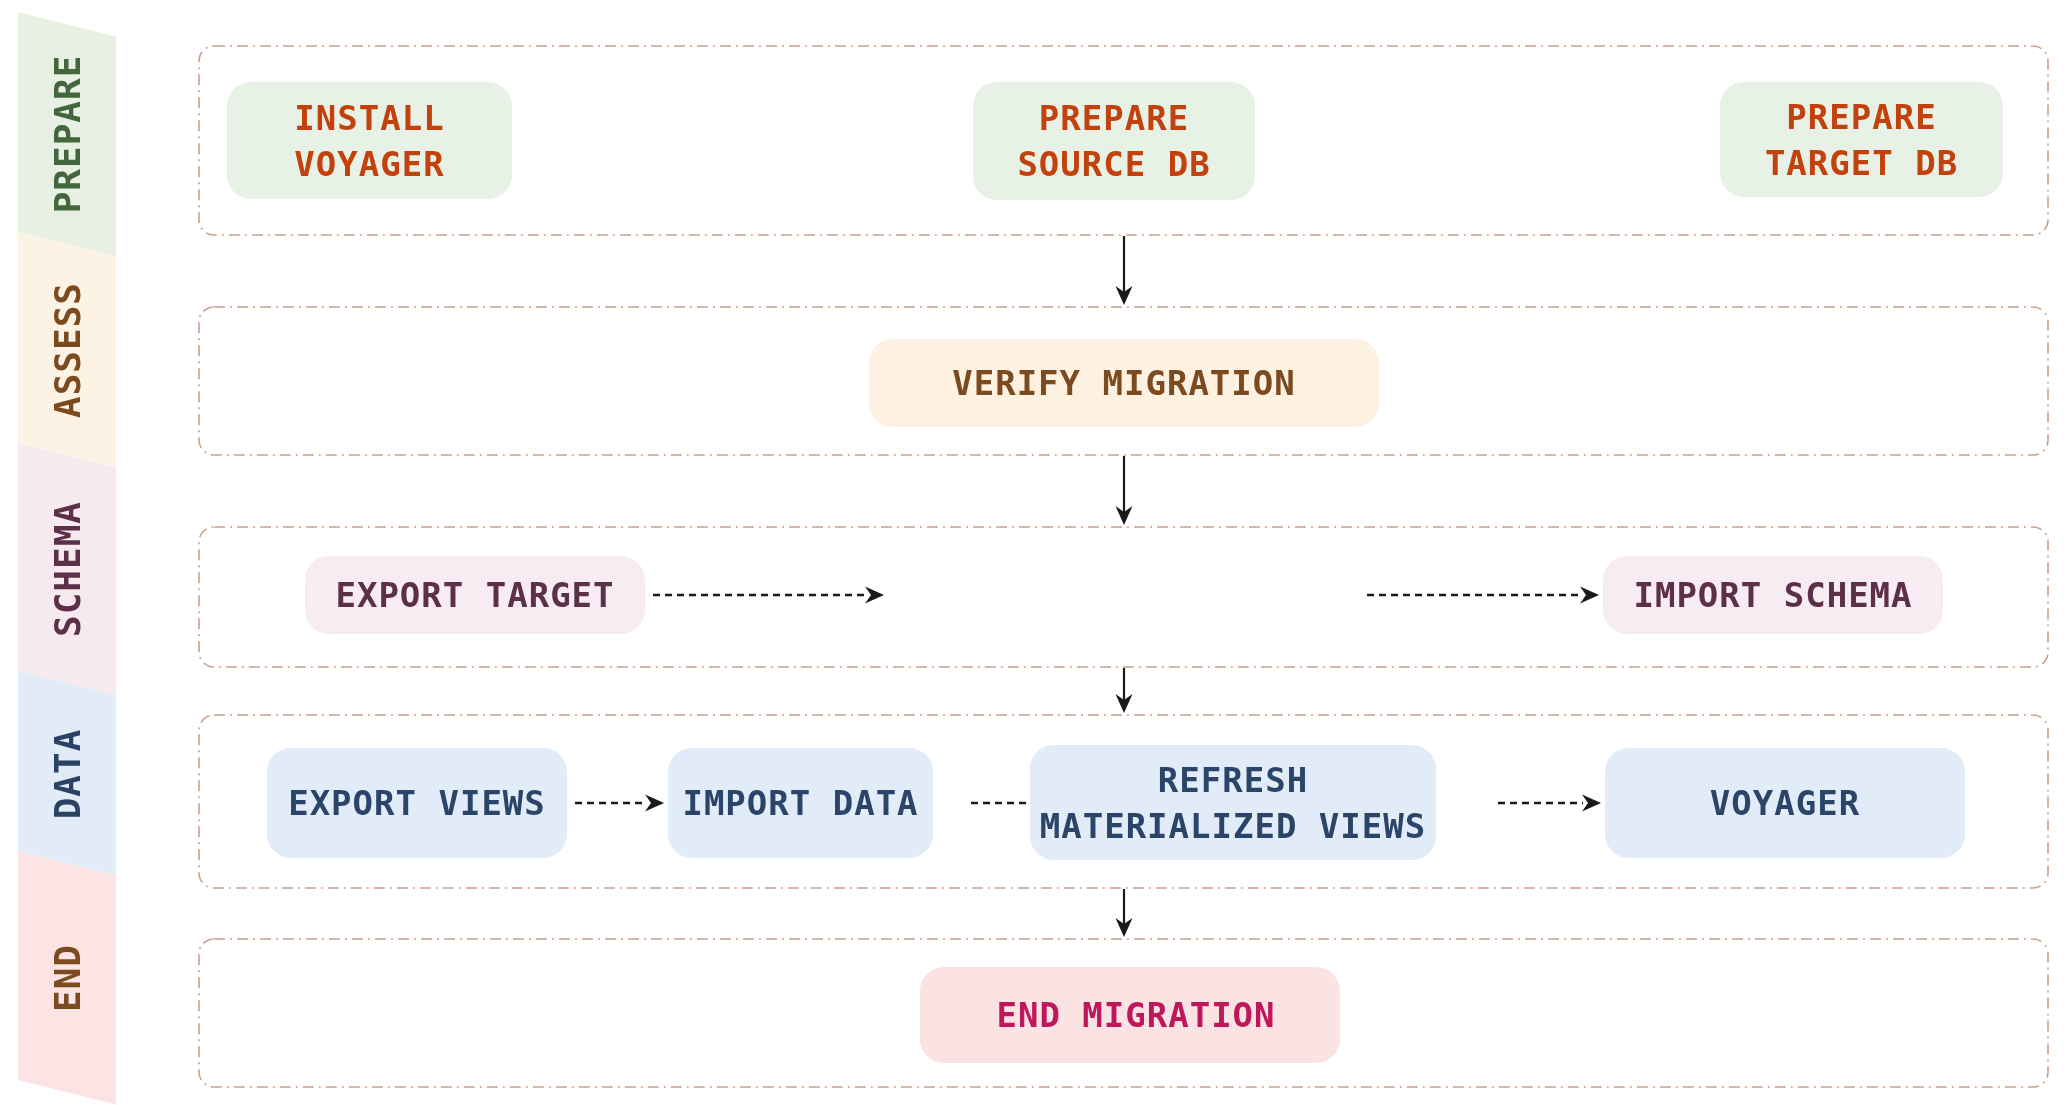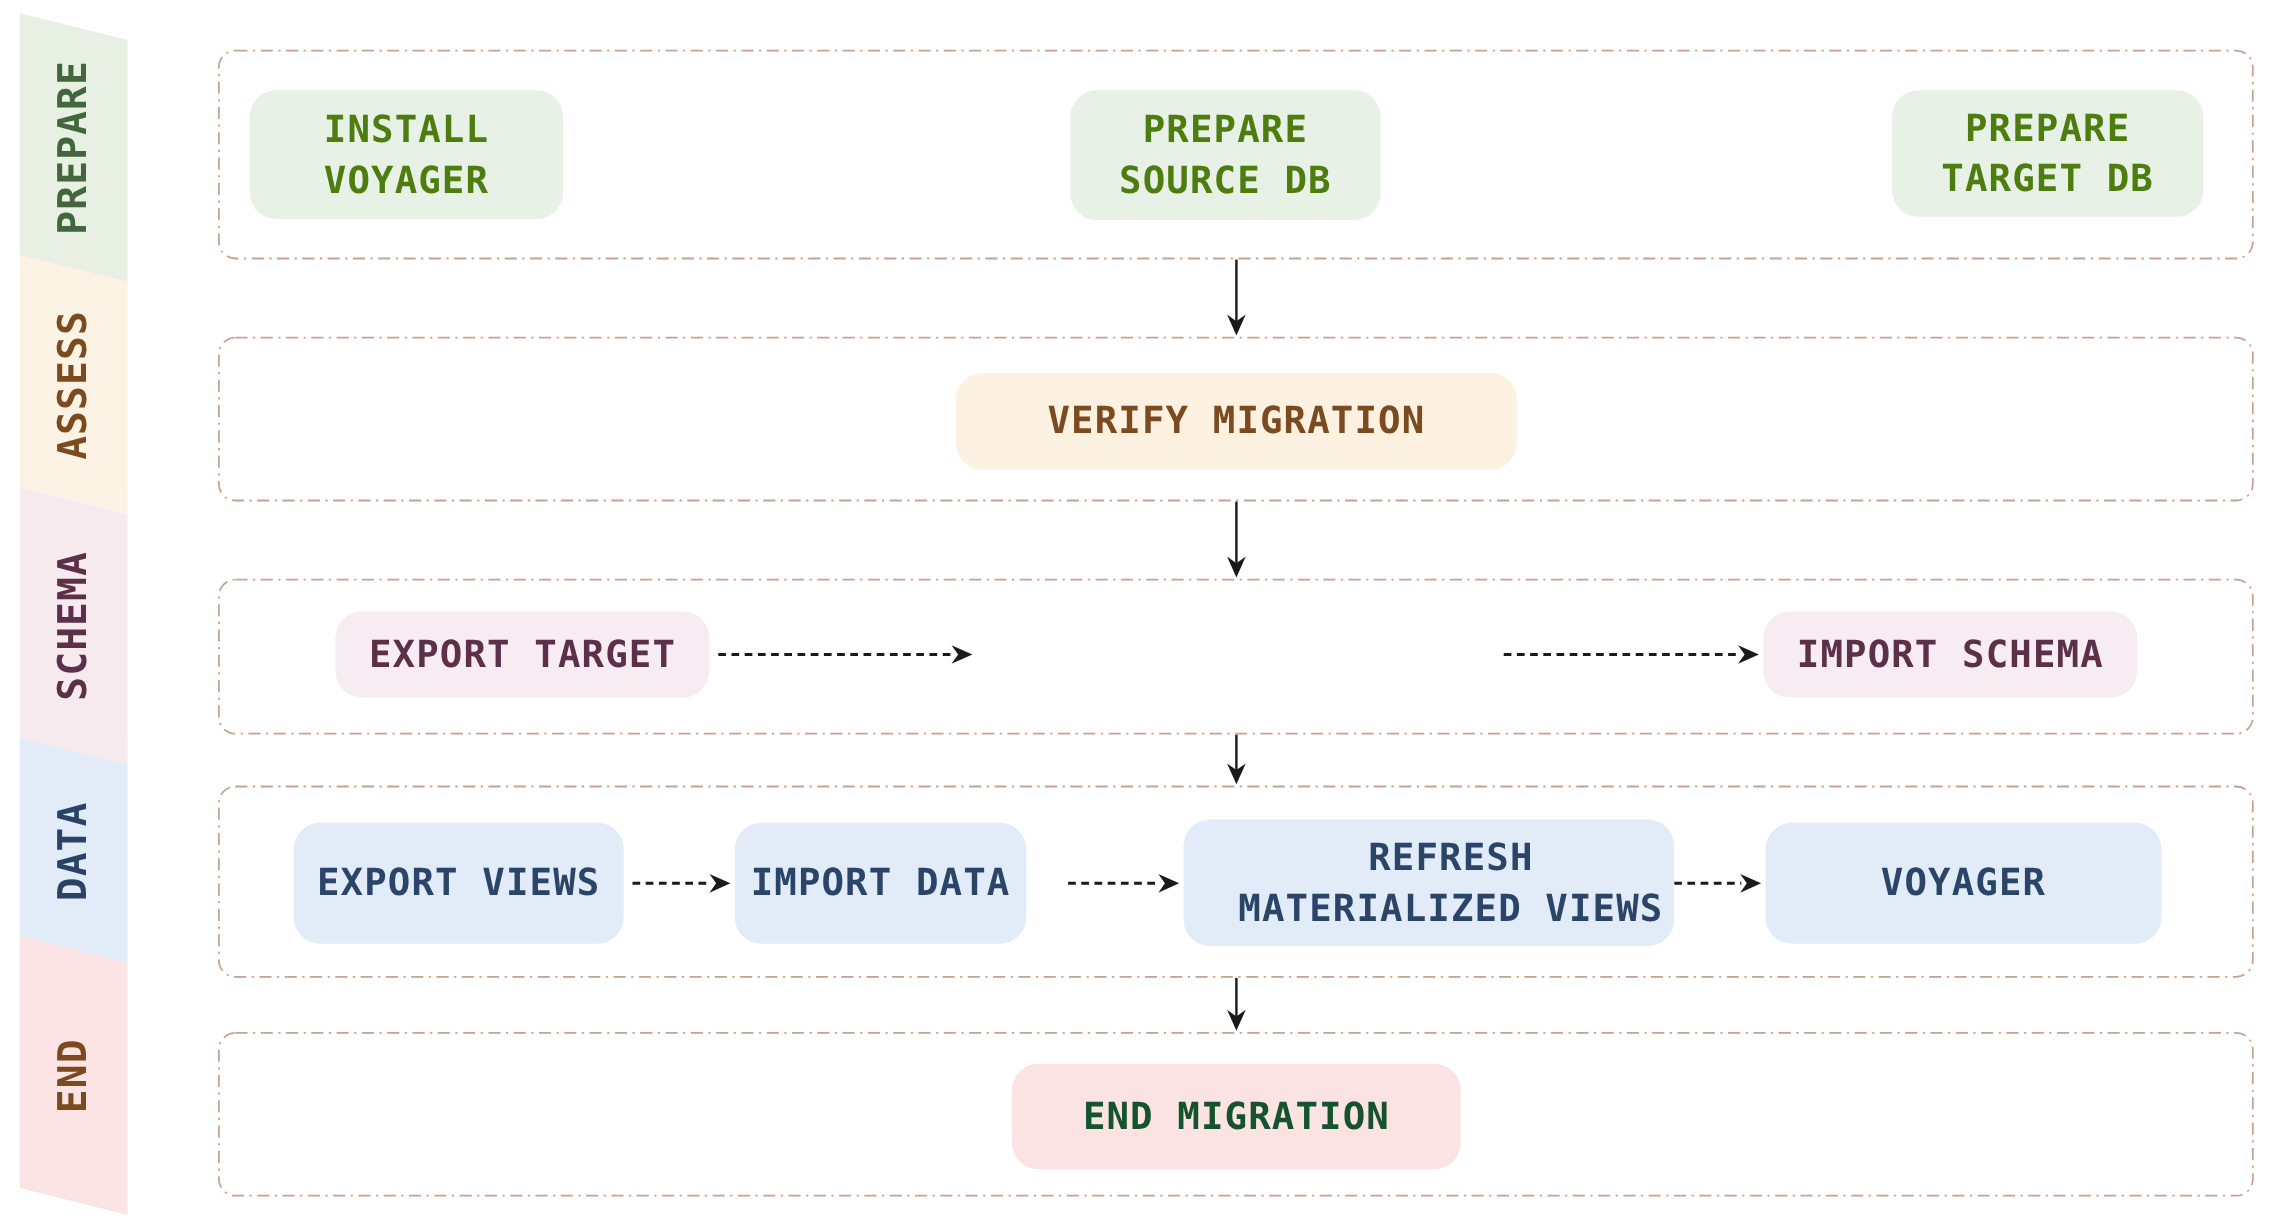--- a/index.html
+++ b/index.html
@@ -30,25 +30,25 @@
   .rl-end{color:#7b4a1f;}
   
   #overlay{position:absolute;left:0;top:0;}
   
   .box{
     position:absolute;display:flex;align-items:center;justify-content:center;
     border-radius:24px;font-weight:bold;font-size:34px;letter-spacing:1px;
     text-align:center;line-height:46px;
   }
   .box span{white-space:pre-line;}
-  .c-prepare{background:#e8f1e5;color:#4d7c0f;}
+  .c-prepare{background:#e8f1e5;color:#c2410c;}
   .c-assess{background:#fdf1e2;color:#7b4a1f;}
   .c-schema{background:#f7ecf1;color:#5c3048;}
   .c-data{background:#e2ebf8;color:#2b4569;}
-  .c-end{background:#fce3e3;color:#14532d;}
+  .c-end{background:#fce3e3;color:#be185d;padding-left:12px;}
 </style>
 </head>
 <body>
 
 <div id="canvas">
 
   <svg id="overlay" width="2067" height="1105" viewBox="0 0 2067 1105">
     <g fill="none" stroke="#c9a18c" stroke-width="1.6" stroke-dasharray="11 5 2 5">
       <rect x="199" y="46" width="1849" height="189" rx="15"></rect>
       <rect x="199" y="307" width="1849" height="148" rx="15"></rect>
@@ -137,21 +137,21 @@
   <div class="box c-schema" style="left:1603px;top:556px;width:340px;height:78px;">
     <span>IMPORT SCHEMA</span>
   </div>
 
   <div class="box c-data" style="left:267px;top:748px;width:300px;height:110px;">
     <span>EXPORT VIEWS</span>
   </div>
   <div class="box c-data" style="left:668px;top:748px;width:265px;height:110px;">
     <span>IMPORT DATA</span>
   </div>
-  <div class="box c-data" style="left:1076px;top:745px;width:406px;height:115px;padding-left:40px;">
+  <div class="box c-data" style="left:1030px;top:745px;width:406px;height:115px;">
     <span>REFRESH
 MATERIALIZED VIEWS</span>
   </div>
   <div class="box c-data" style="left:1605px;top:748px;width:360px;height:110px;">
     <span>VOYAGER</span>
   </div>
 
   <div class="box c-end" style="left:920px;top:967px;width:408px;height:96px;">
     <span>END MIGRATION</span>
   </div>

